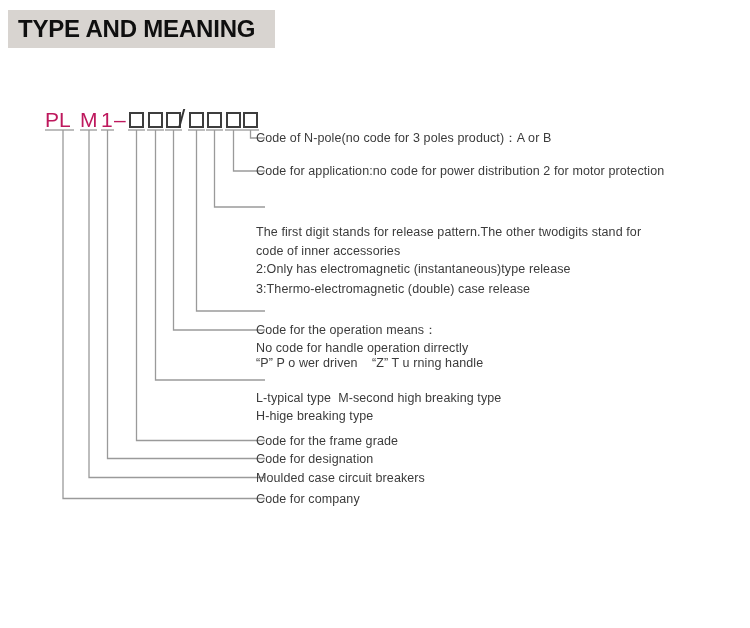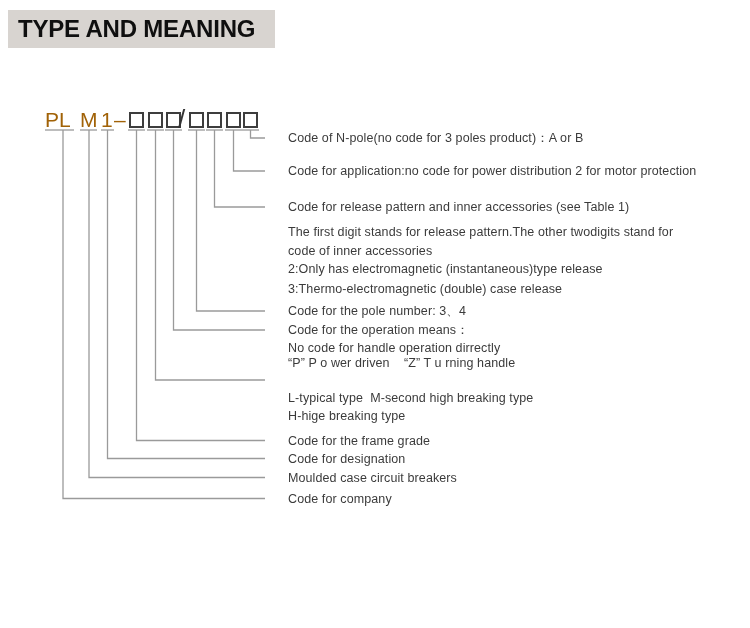--- a/index.html
+++ b/index.html
@@ -9,31 +9,31 @@
   }
   .title-box{
     position:absolute;left:8px;top:10px;width:267px;height:38px;
     background:#d8d4d0;display:flex;align-items:center;
   }
   .title-text{
     padding-left:10px;font-size:24px;font-weight:bold;color:#0f0f0f;
     letter-spacing:-0.2px;white-space:pre;
   }
   .code-char{
-    position:absolute;top:109px;font-size:21px;line-height:1;color:#a16207;
+    position:absolute;top:109px;font-size:21px;line-height:1;color:#be185d;
     white-space:pre;
   }
   .code-box{
     position:absolute;top:112px;width:11px;height:12px;border:2px solid #3d3d3d;
     background:#fff;
   }
   .slash{position:absolute;top:106px;font-size:26px;line-height:1;color:#333;}
   .lines-svg{position:absolute;left:0;top:0;pointer-events:none;}
   .label{
-    position:absolute;left:288px;transform:translateY(-50%);
+    position:absolute;left:256px;transform:translateY(-50%);
     font-size:12.5px;color:#3b3b3b;white-space:pre;letter-spacing:0.1px;text-align:center;
   }
 </style>
 </head>
 <body>
 
 <div class="page">
 
   <div class="title-box">
     <span class="title-text">TYPE AND MEANING</span>
@@ -74,26 +74,24 @@
       <polyline points="155.5,130 155.5,380 265,380"></polyline>
       <polyline points="136.5,130 136.5,440.5 265,440.5"></polyline>
       <polyline points="107.5,130 107.5,458.5 265,458.5"></polyline>
       <polyline points="89,130 89,477.5 265,477.5"></polyline>
       <polyline points="63,130 63,498.5 265,498.5"></polyline>
     </g>
   </svg>
 
   <div class="label" style="top:138px">Code of N-pole(no code for 3 poles product)：A or B</div>
   <div class="label" style="top:171px">Code for application:no code for power distribution 2 for motor protection</div>
-  <div class="label" style="top:207px">Code for release pattern and inner accessories (see Table 1)</div>
   <div class="label" style="top:251px">code of inner accessories</div>
   <div class="label" style="top:232px">The first digit stands for release pattern.The other twodigits stand for</div>
   <div class="label" style="top:269px">2:Only has electromagnetic (instantaneous)type release</div>
   <div class="label" style="top:289px">3:Thermo-electromagnetic (double) case release</div>
-  <div class="label" style="top:311px">Code for the pole number: 3、4</div>
   <div class="label" style="top:330px">Code for the operation means：</div>
   <div class="label" style="top:362.5px">“P” P o wer driven    “Z” T u rning handle</div>
   <div class="label" style="top:347.5px">No code for handle operation dirrectly</div>
   <div class="label" style="top:397.5px">L-typical type  M-second high breaking type</div>
   <div class="label" style="top:415.5px">H-hige breaking type</div>
   <div class="label" style="top:440.5px">Code for the frame grade</div>
   <div class="label" style="top:458.5px">Code for designation</div>
   <div class="label" style="top:477.5px">Moulded case circuit breakers</div>
   <div class="label" style="top:498.5px">Code for company</div>
 

